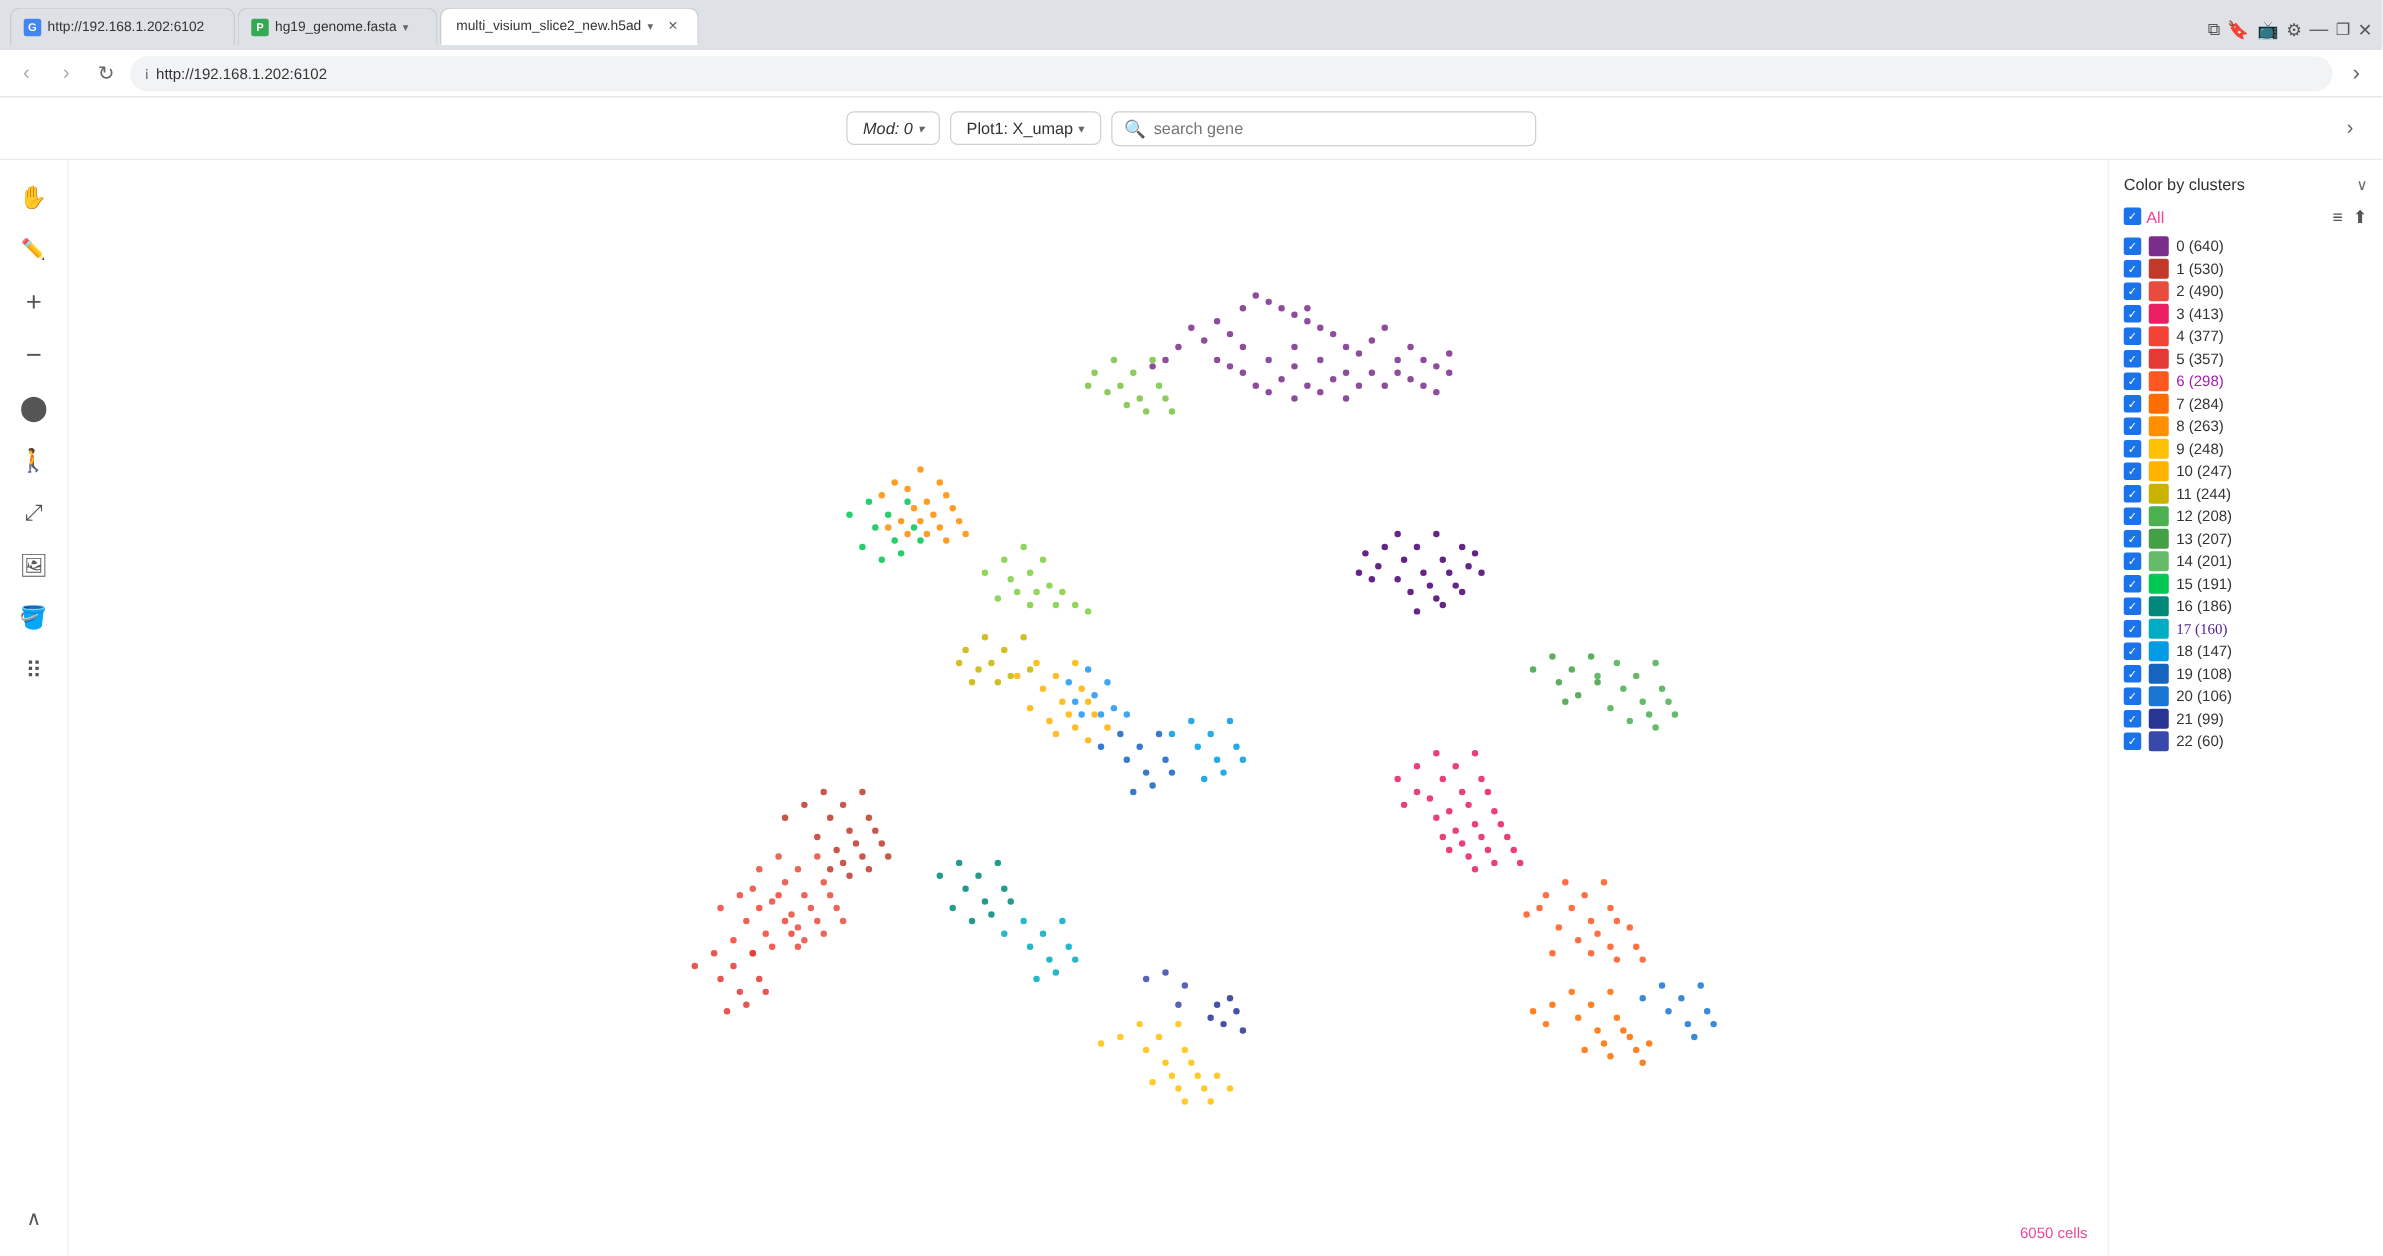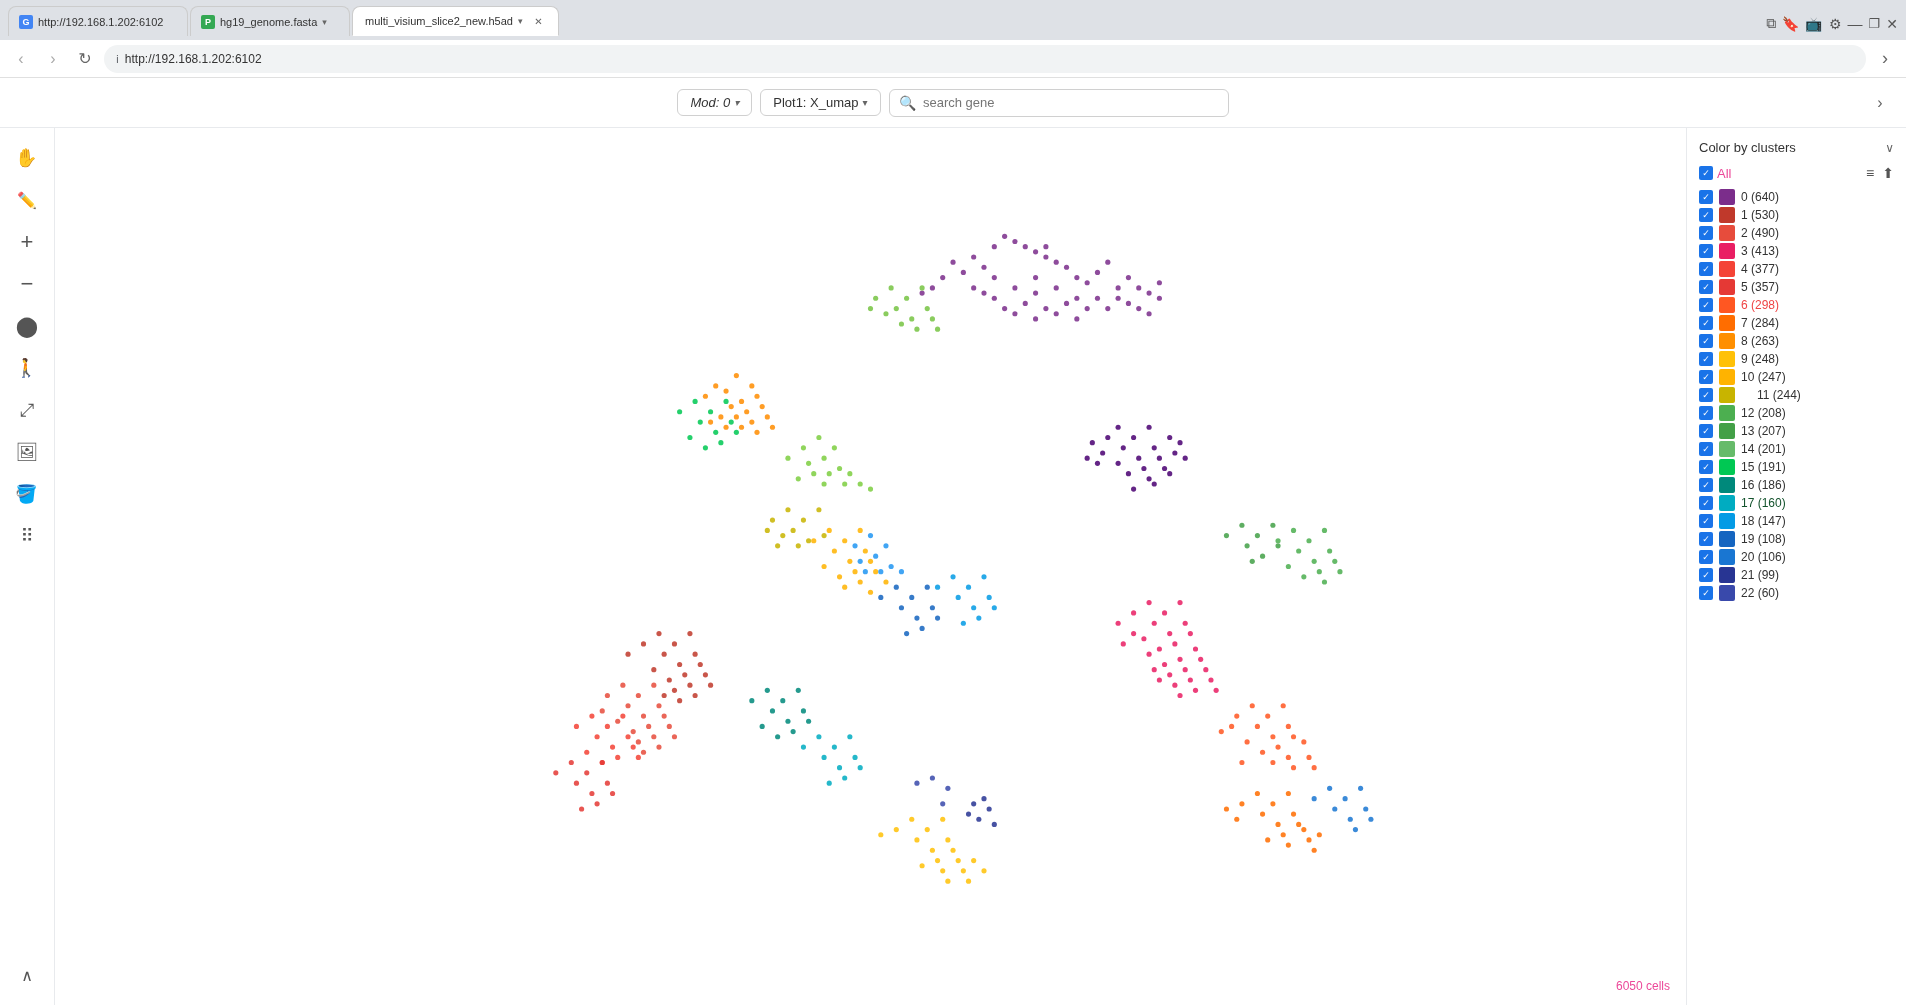--- a/index.html
+++ b/index.html
@@ -605,21 +605,21 @@
             <span style="font-size: 12px; color: rgb(51, 51, 51);">4 (377)</span>
           </div>
           <div style="display: flex; align-items: center; gap: 6px; margin: 2px 0px;">
             <span style="display: inline-flex; align-items: center; justify-content: center; width: 14px; height: 14px; background: rgb(26, 115, 232); border-radius: 2px; color: white; font-size: 9px; flex-shrink: 0; cursor: pointer;">✓</span>
             <span style="width: 16px; height: 16px; border-radius: 2px; background: rgb(229, 57, 53); flex-shrink: 0;"></span>
             <span style="font-size: 12px; color: rgb(51, 51, 51);">5 (357)</span>
           </div>
           <div style="display: flex; align-items: center; gap: 6px; margin: 2px 0px;">
             <span style="display: inline-flex; align-items: center; justify-content: center; width: 14px; height: 14px; background: rgb(26, 115, 232); border-radius: 2px; color: white; font-size: 9px; flex-shrink: 0; cursor: pointer;">✓</span>
             <span style="width: 16px; height: 16px; border-radius: 2px; background: rgb(255, 87, 34); flex-shrink: 0;"></span>
-            <span style="font-size: 12px; color: #ef4444; text-align: center;">6 (298)</span>
+            <span style="font-size: 12px; color: #a21caf; text-align: center;">6 (298)</span>
           </div>
           <div style="display: flex; align-items: center; gap: 6px; margin: 2px 0px;">
             <span style="display: inline-flex; align-items: center; justify-content: center; width: 14px; height: 14px; background: rgb(26, 115, 232); border-radius: 2px; color: white; font-size: 9px; flex-shrink: 0; cursor: pointer;">✓</span>
             <span style="width: 16px; height: 16px; border-radius: 2px; background: rgb(255, 109, 0); flex-shrink: 0;"></span>
             <span style="font-size: 12px; color: rgb(51, 51, 51);">7 (284)</span>
           </div>
           <div style="display: flex; align-items: center; gap: 6px; margin: 2px 0px;">
             <span style="display: inline-flex; align-items: center; justify-content: center; width: 14px; height: 14px; background: rgb(26, 115, 232); border-radius: 2px; color: white; font-size: 9px; flex-shrink: 0; cursor: pointer;">✓</span>
             <span style="width: 16px; height: 16px; border-radius: 2px; background: rgb(255, 143, 0); flex-shrink: 0;"></span>
             <span style="font-size: 12px; color: rgb(51, 51, 51);">8 (263)</span>
@@ -630,21 +630,21 @@
             <span style="font-size: 12px; color: rgb(51, 51, 51);">9 (248)</span>
           </div>
           <div style="display: flex; align-items: center; gap: 6px; margin: 2px 0px;">
             <span style="display: inline-flex; align-items: center; justify-content: center; width: 14px; height: 14px; background: rgb(26, 115, 232); border-radius: 2px; color: white; font-size: 9px; flex-shrink: 0; cursor: pointer;">✓</span>
             <span style="width: 16px; height: 16px; border-radius: 2px; background: rgb(255, 179, 0); flex-shrink: 0;"></span>
             <span style="font-size: 12px; color: rgb(51, 51, 51);">10 (247)</span>
           </div>
           <div style="display: flex; align-items: center; gap: 6px; margin: 2px 0px;">
             <span style="display: inline-flex; align-items: center; justify-content: center; width: 14px; height: 14px; background: rgb(26, 115, 232); border-radius: 2px; color: white; font-size: 9px; flex-shrink: 0; cursor: pointer;">✓</span>
             <span style="width: 16px; height: 16px; border-radius: 2px; background: rgb(200, 180, 0); flex-shrink: 0;"></span>
-            <span style="font-size: 12px; color: rgb(51, 51, 51); margin-left: 16px;">11 (244)</span>
+            <span style="font-size: 12px; color: rgb(51, 51, 51);">11 (244)</span>
           </div>
           <div style="display: flex; align-items: center; gap: 6px; margin: 2px 0px;">
             <span style="display: inline-flex; align-items: center; justify-content: center; width: 14px; height: 14px; background: rgb(26, 115, 232); border-radius: 2px; color: white; font-size: 9px; flex-shrink: 0; cursor: pointer;">✓</span>
             <span style="width: 16px; height: 16px; border-radius: 2px; background: rgb(76, 175, 80); flex-shrink: 0;"></span>
             <span style="font-size: 12px; color: rgb(51, 51, 51);">12 (208)</span>
           </div>
           <div style="display: flex; align-items: center; gap: 6px; margin: 2px 0px;">
             <span style="display: inline-flex; align-items: center; justify-content: center; width: 14px; height: 14px; background: rgb(26, 115, 232); border-radius: 2px; color: white; font-size: 9px; flex-shrink: 0; cursor: pointer;">✓</span>
             <span style="width: 16px; height: 16px; border-radius: 2px; background: rgb(67, 160, 71); flex-shrink: 0;"></span>
             <span style="font-size: 12px; color: rgb(51, 51, 51);">13 (207)</span>
@@ -660,21 +660,21 @@
             <span style="font-size: 12px; color: rgb(51, 51, 51);">15 (191)</span>
           </div>
           <div style="display: flex; align-items: center; gap: 6px; margin: 2px 0px;">
             <span style="display: inline-flex; align-items: center; justify-content: center; width: 14px; height: 14px; background: rgb(26, 115, 232); border-radius: 2px; color: white; font-size: 9px; flex-shrink: 0; cursor: pointer;">✓</span>
             <span style="width: 16px; height: 16px; border-radius: 2px; background: rgb(0, 137, 123); flex-shrink: 0;"></span>
             <span style="font-size: 12px; color: rgb(51, 51, 51);">16 (186)</span>
           </div>
           <div style="display: flex; align-items: center; gap: 6px; margin: 2px 0px;">
             <span style="display: inline-flex; align-items: center; justify-content: center; width: 14px; height: 14px; background: rgb(26, 115, 232); border-radius: 2px; color: white; font-size: 9px; flex-shrink: 0; cursor: pointer;">✓</span>
             <span style="width: 16px; height: 16px; border-radius: 2px; background: rgb(0, 172, 193); flex-shrink: 0;"></span>
-            <span style="font-size: 12px; color: #14532d;">17 (160)</span>
+            <span style="font-size: 12px; color: #4c1d95; font-family: Liberation Serif, serif;">17 (160)</span>
           </div>
           <div style="display: flex; align-items: center; gap: 6px; margin: 2px 0px;">
             <span style="display: inline-flex; align-items: center; justify-content: center; width: 14px; height: 14px; background: rgb(26, 115, 232); border-radius: 2px; color: white; font-size: 9px; flex-shrink: 0; cursor: pointer;">✓</span>
             <span style="width: 16px; height: 16px; border-radius: 2px; background: rgb(3, 155, 229); flex-shrink: 0;"></span>
             <span style="font-size: 12px; color: rgb(51, 51, 51);">18 (147)</span>
           </div>
           <div style="display: flex; align-items: center; gap: 6px; margin: 2px 0px;">
             <span style="display: inline-flex; align-items: center; justify-content: center; width: 14px; height: 14px; background: rgb(26, 115, 232); border-radius: 2px; color: white; font-size: 9px; flex-shrink: 0; cursor: pointer;">✓</span>
             <span style="width: 16px; height: 16px; border-radius: 2px; background: rgb(21, 101, 192); flex-shrink: 0;"></span>
             <span style="font-size: 12px; color: rgb(51, 51, 51);">19 (108)</span>

